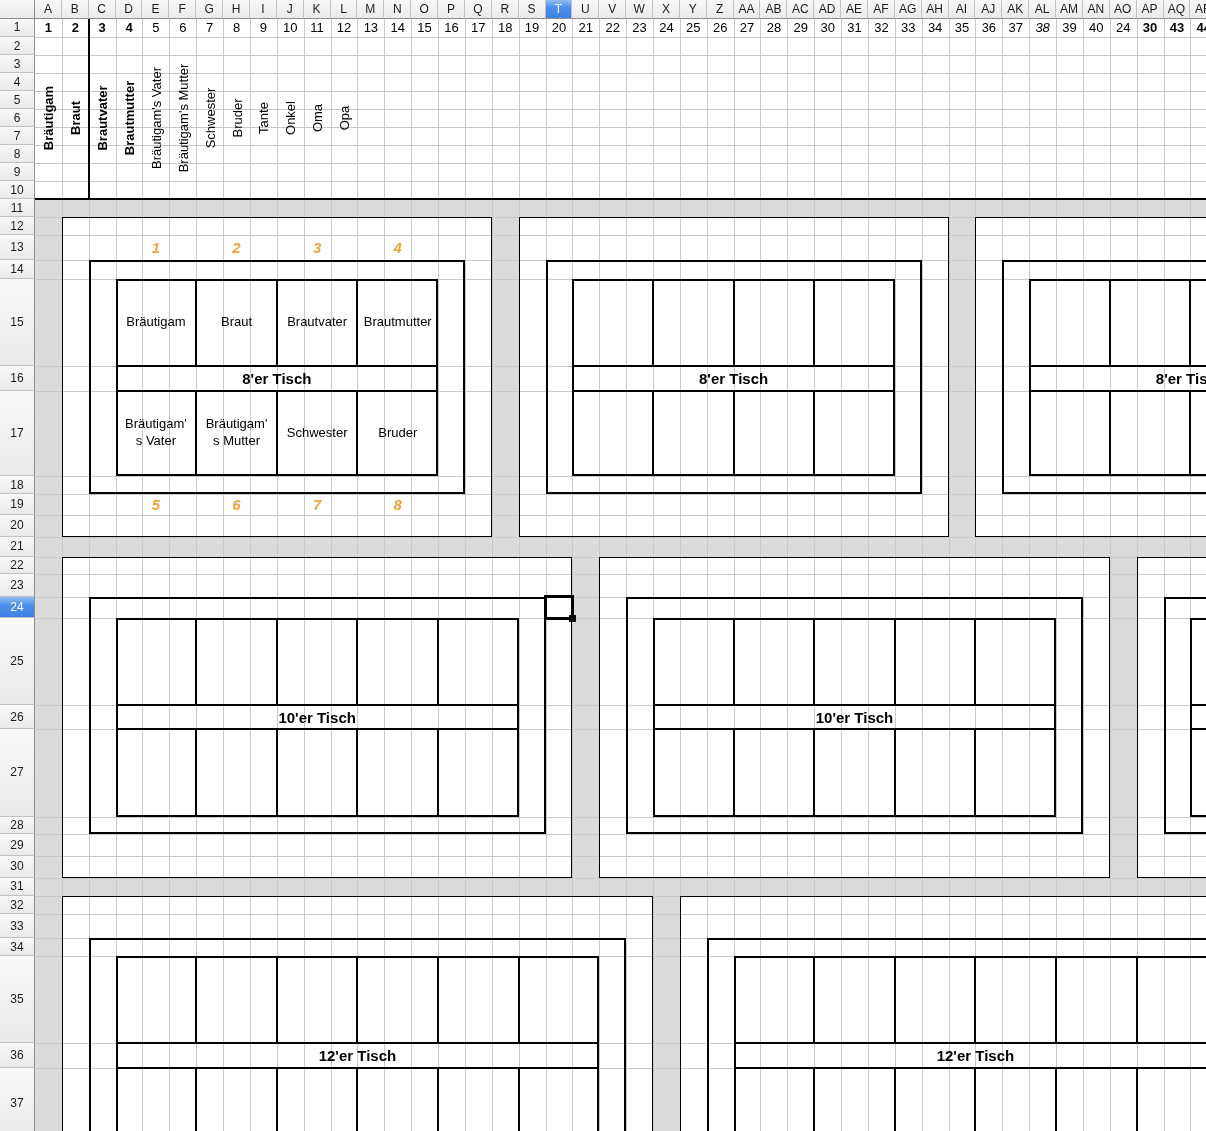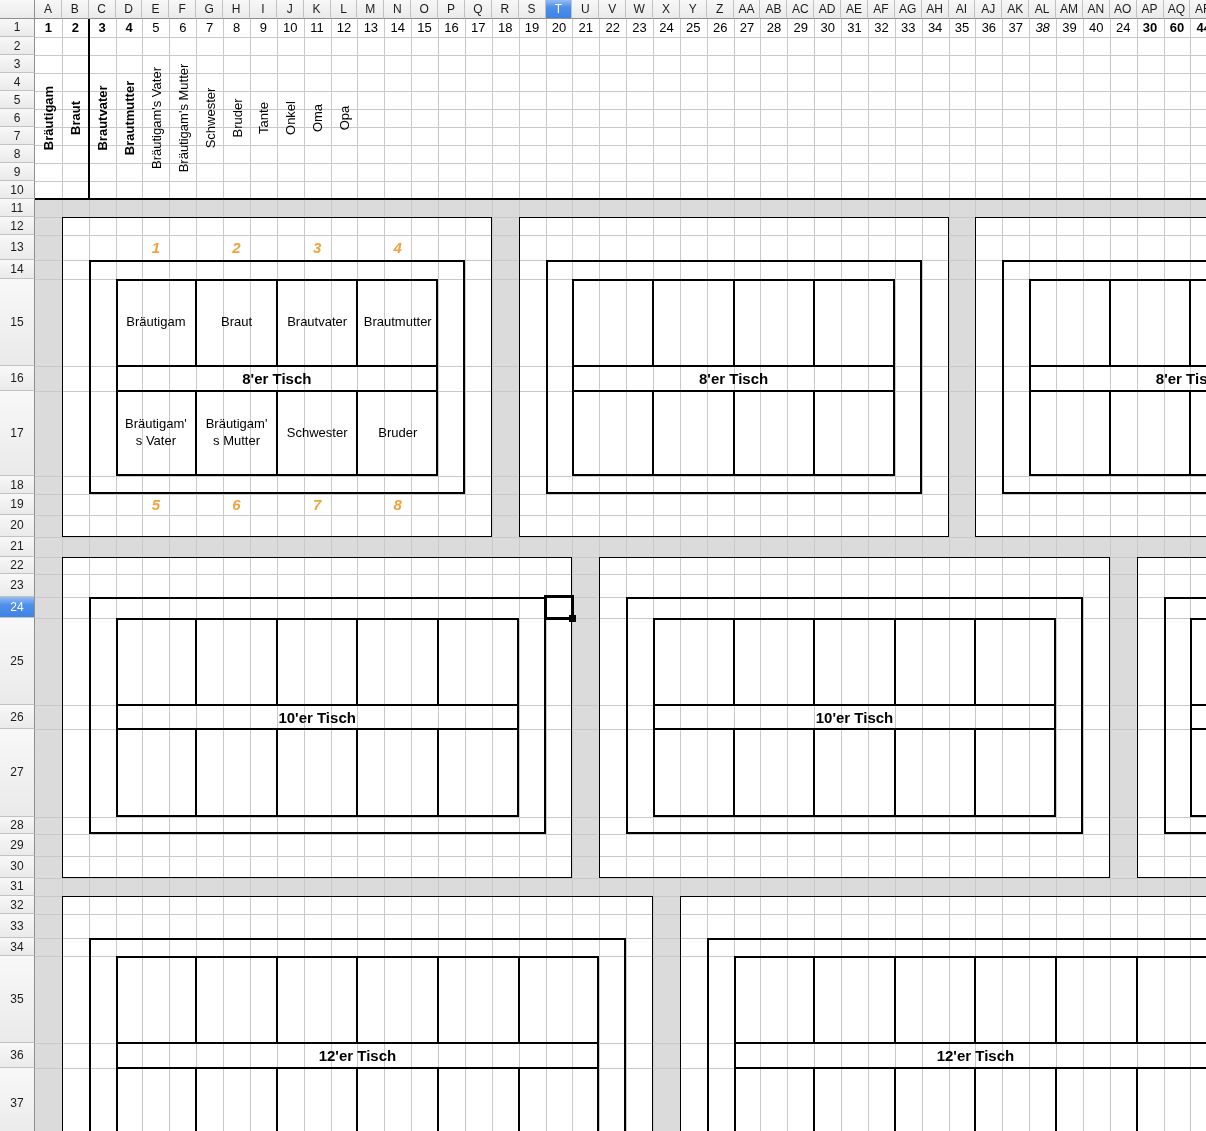--- a/index.html
+++ b/index.html
@@ -367,21 +367,21 @@
     <div class="abs r1" style="left: 894.84px; top: 18.6px; width: 26.87px; height: 18.4px;">33</div>
     <div class="abs r1" style="left: 921.71px; top: 18.6px; width: 26.87px; height: 18.4px;">34</div>
     <div class="abs r1" style="left: 948.58px; top: 18.6px; width: 26.87px; height: 18.4px;">35</div>
     <div class="abs r1" style="left: 975.45px; top: 18.6px; width: 26.87px; height: 18.4px;">36</div>
     <div class="abs r1" style="left: 1002.32px; top: 18.6px; width: 26.87px; height: 18.4px;">37</div>
     <div class="abs r1" style="left: 1029.19px; top: 18.6px; width: 26.87px; height: 18.4px; font-style: italic;">38</div>
     <div class="abs r1" style="left: 1056.06px; top: 18.6px; width: 26.87px; height: 18.4px; text-align: right;">39</div>
     <div class="abs r1" style="left: 1082.93px; top: 18.6px; width: 26.87px; height: 18.4px;">40</div>
     <div class="abs r1" style="left: 1109.8px; top: 18.6px; width: 26.87px; height: 18.4px;">24</div>
     <div class="abs r1 bold" style="left: 1136.67px; top: 18.6px; width: 26.87px; height: 18.4px;">30</div>
-    <div class="abs r1 bold" style="left: 1163.54px; top: 18.6px; width: 26.87px; height: 18.4px;">60</div>
+    <div class="abs r1 bold" style="left: 1163.54px; top: 18.6px; width: 26.87px; height: 18.4px;">43</div>
     <div class="abs r1 bold" style="left: 1190.41px; top: 18.6px; width: 26.87px; height: 18.4px;">44</div>
     <div class="abs corner" style="left: 0px; top: 0px; width: 35px; height: 18.6px;"></div>
     <div class="abs colhdr" style="left: 35px; top: 0px; width: 26.87px; height: 18.6px;">A</div>
     <div class="abs colhdr" style="left: 61.87px; top: 0px; width: 26.87px; height: 18.6px;">B</div>
     <div class="abs colhdr" style="left: 88.74px; top: 0px; width: 26.87px; height: 18.6px;">C</div>
     <div class="abs colhdr" style="left: 115.61px; top: 0px; width: 26.87px; height: 18.6px;">D</div>
     <div class="abs colhdr" style="left: 142.48px; top: 0px; width: 26.87px; height: 18.6px;">E</div>
     <div class="abs colhdr" style="left: 169.35px; top: 0px; width: 26.87px; height: 18.6px;">F</div>
     <div class="abs colhdr" style="left: 196.22px; top: 0px; width: 26.87px; height: 18.6px;">G</div>
     <div class="abs colhdr" style="left: 223.09px; top: 0px; width: 26.87px; height: 18.6px;">H</div>

